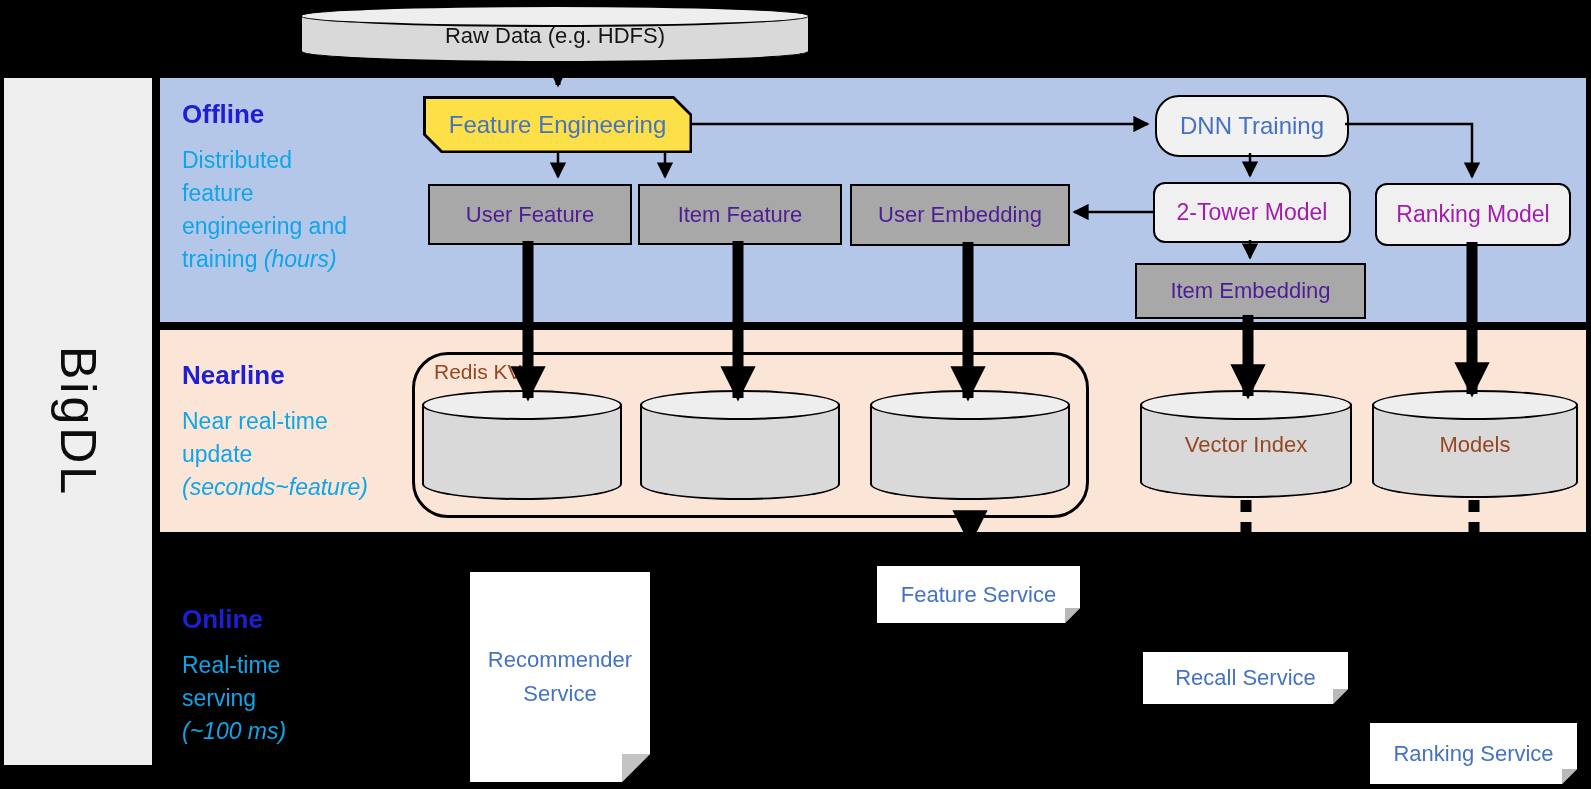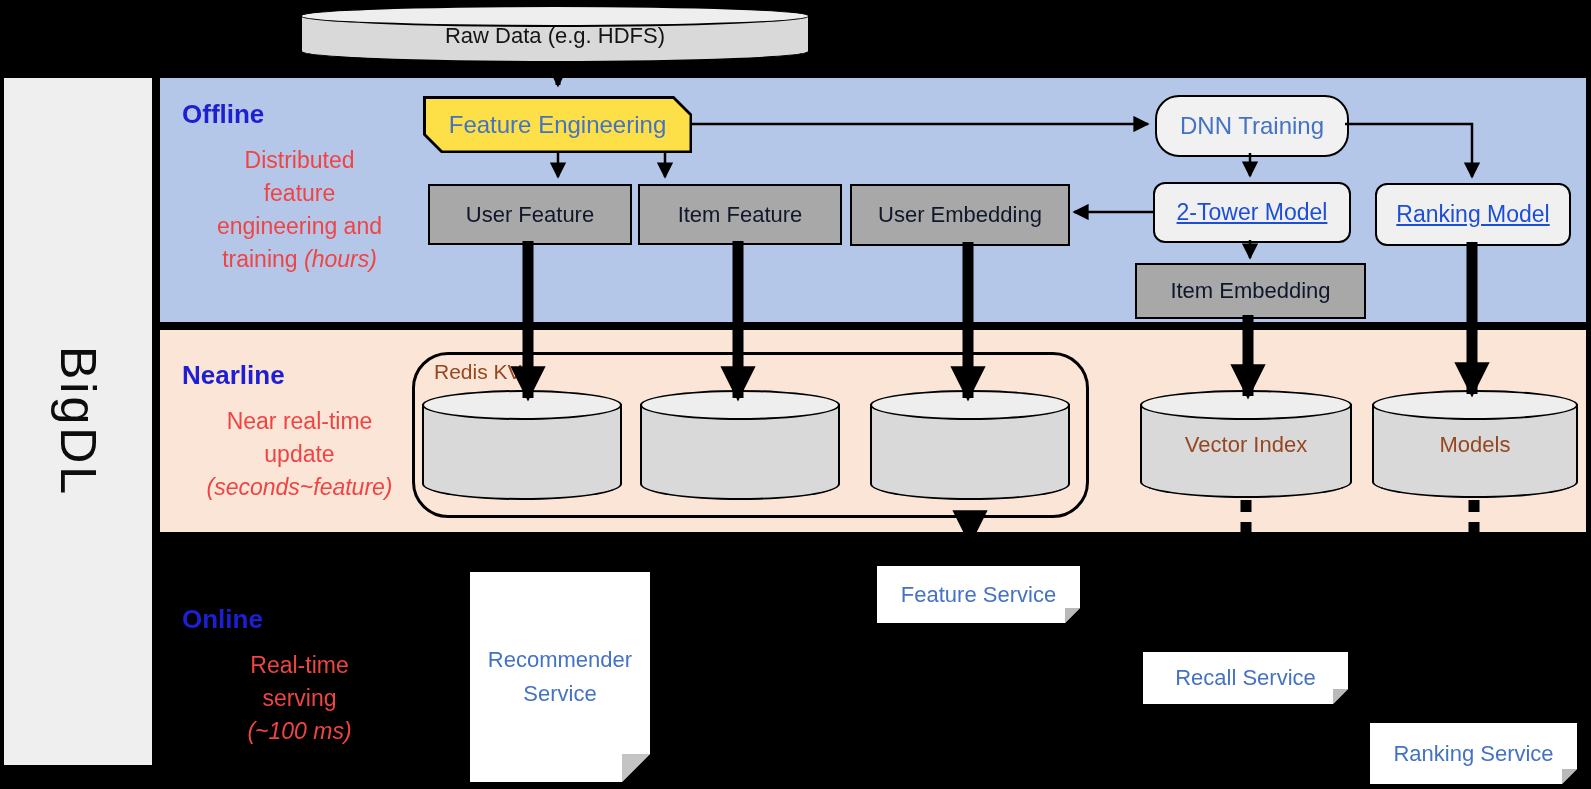--- a/index.html
+++ b/index.html
@@ -11,36 +11,36 @@
     background:#efefef;display:flex;align-items:center;justify-content:center;}
   .sidebar .brand{writing-mode:vertical-rl;font-size:50px;color:#0d0d0d;
     letter-spacing:3px;font-weight:400;}
 
   
   .band{position:absolute;left:160px;width:1426px;}
   .band-offline{top:78px;height:244px;background:#b5c7e8;}
   .band-nearline{top:330px;height:202px;background:#fbe5d6;}
   .band-label{position:absolute;left:182px;width:235px;}
   .band-heading{font-size:26px;font-weight:600;color:#1e1ed2;margin:0 0 14px 0;}
-  .band-desc{font-size:23px;line-height:33px;color:#ef4444;text-align:center;}
+  .band-desc{font-size:23px;line-height:33px;color:#0ea5e9;}
   .band-desc .em{font-style:italic;}
   .lbl-offline{top:99px;}
   .lbl-nearline{top:360px;}
   .lbl-online{top:604px;}
 
   
   .node{position:absolute;display:flex;align-items:center;justify-content:center;
     text-align:center;z-index:3;}
   .txt-blue{color:#4472c4;}
-  .txt-green{color:#1d4ed8;text-decoration:underline;}
+  .txt-green{color:#a21caf;}
   .txt-brown{color:#964620;}
   .txt-black{color:#141414;}
 
   
-  .graybox{background:#a8a8a8;border:2.5px solid #000;font-size:22px;color:#0f172a;}
+  .graybox{background:#a8a8a8;border:2.5px solid #000;font-size:22px;color:#4c1d95;}
 
   
   .roundbox{background:#f0f0f0;border:2.5px solid #000;border-radius:12px;font-size:23px;}
   .bracketbox{background:#f1f1f1;border:2.5px solid #000;border-radius:24px;font-size:24px;}
 
   
   .snipwrap{position:absolute;z-index:3;
     clip-path:polygon(0 0,calc(100% - 18px) 0,100% 18px,100% 100%,18px 100%,0 calc(100% - 18px));
     background:#000;}
   .snipinner{position:absolute;inset:2.5px;

